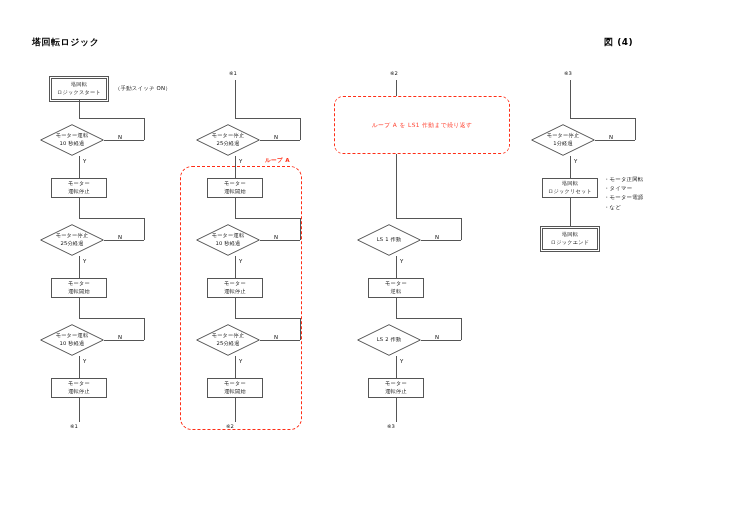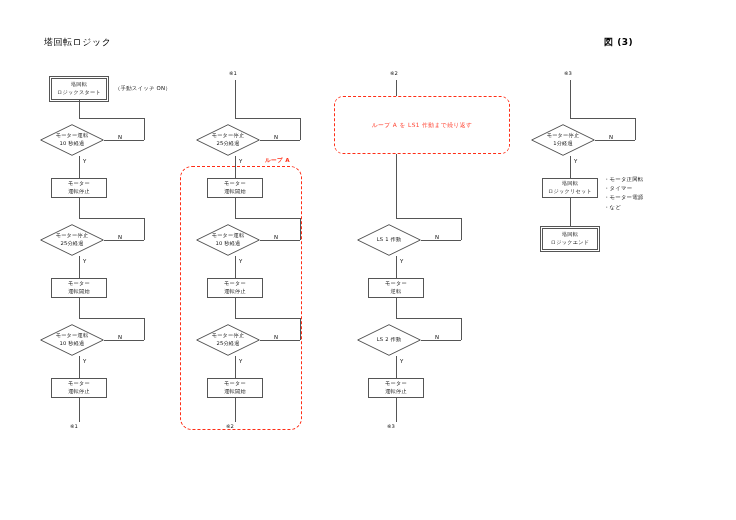--- a/index.html
+++ b/index.html
@@ -17,24 +17,24 @@
   }
   #page {
     position: absolute;
     left: 0; top: 0;
     width: 736px;
     height: 520px;
   }
   
   .doc-title {
     position: absolute;
-    left: 44px;
+    left: 32px;
     top: 36px;
     font-size: 9px;
-    font-weight: normal;
+    font-weight: bold;
     letter-spacing: .5px;
     white-space: nowrap;
   }
   .fig-label {
     position: absolute;
     left: 604px;
     top: 36px;
     font-size: 9px;
     font-weight: bold;
     letter-spacing: .5px;
@@ -147,21 +147,21 @@
     letter-spacing: .4px;
     white-space: nowrap;
   }
 </style>
 </head>
 <body>
 
 <div id="page">
 
   <div class="doc-title">塔回転ロジック</div>
-  <div class="fig-label">図 (3)</div>
+  <div class="fig-label">図 (4)</div>
 
   <div class="node terminal" style="left:51px; top:78px; width:56px; height:22px;">
     <span>塔回転</span>
     <span>ロジックスタート</span>
   </div>
   <div class="lbl" style="left:115px; top:85px;">（手動スイッチ ON）</div>
 
   <div class="ln v" style="left:79px; top:100px; height:18px;"></div>
 
   <div class="ln h" style="left:79px; top:118px; width:65px;"></div>

